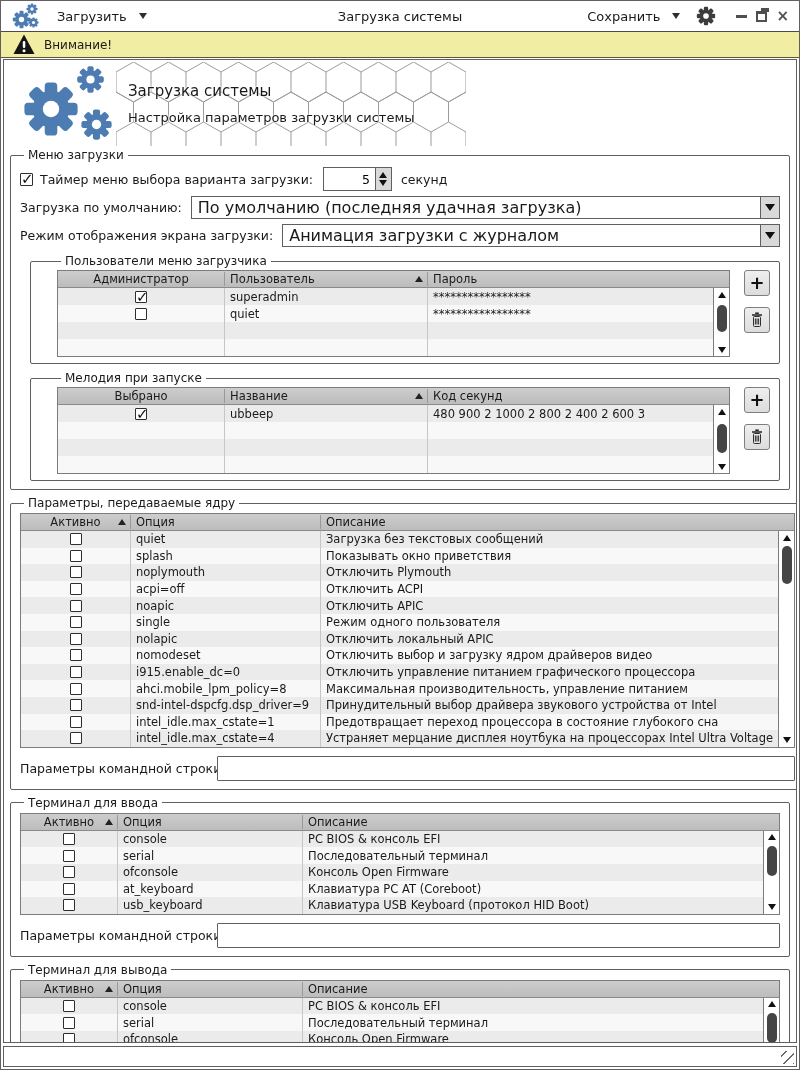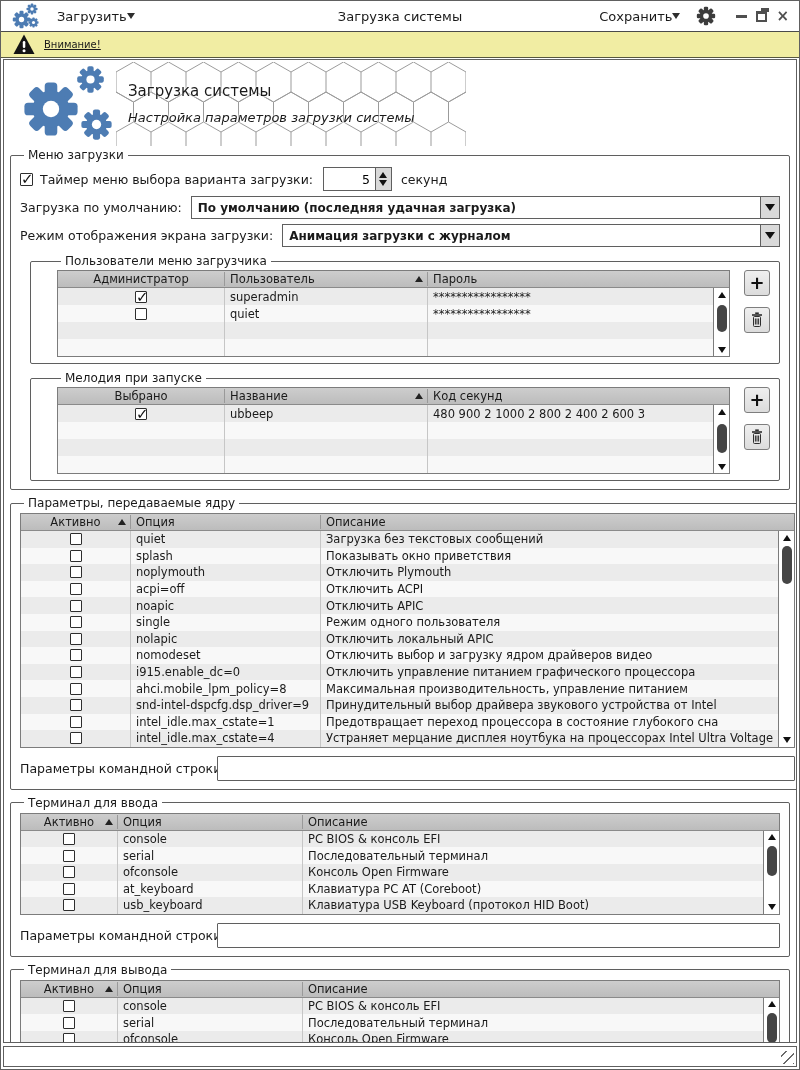--- a/index.html
+++ b/index.html
@@ -6,62 +6,62 @@
   html,body { width:800px; height:1070px; }
   body {
     font-family: "DejaVu Sans", "Liberation Sans", sans-serif;
     font-size: 12px; color:#1a1a1a; background:#fff;
   }
   .window { width:800px; height:1070px; border:1px solid #606060; position:relative; background:#fff; }
 
   
   .titlebar { height:31px; border-bottom:1px solid #4a4a4a; display:flex; align-items:center; padding:0 10px; position:relative; background:#fff; }
   .appicon { width:32px; height:27px; margin-right:14px; }
-  .tb-btn { display:flex; align-items:center; gap:0; font-size:13px; cursor:default; }
+  .tb-btn { display:flex; align-items:center; gap:12px; font-size:13px; cursor:default; }
   .caret { width:0;height:0;border-left:4.5px solid transparent;border-right:4.5px solid transparent;border-top:6px solid #2e2e2e; }
   .tb-title { position:absolute; left:0; right:0; text-align:center; font-size:13px; pointer-events:none; }
   .tb-right { margin-left:auto; display:flex; align-items:center; gap:16px; z-index:2; }
   .gearbtn svg { display:block; }
   .winctrls { display:flex; align-items:flex-start; gap:9px; margin-left:4px; }
   .wc-min { width:11px; height:3px; background:#4f4f4f; margin-top:5px; }
   .wc-max { width:11px; height:11px; border:2px solid #4f4f4f; border-top-width:3px; margin-top:1px; position:relative; background:#fff; }
   .wc-max::before{ content:""; position:absolute; top:-6px; left:3px; width:8px; height:4px; background:#4f4f4f; }
   .wc-close { font-size:15px; line-height:13px; color:#4f4f4f; font-weight:bold; }
 
   
   .warnbar { height:26px; background:#f1eda3; border-bottom:1px solid #57573f; display:flex; align-items:center; padding:0 12px; gap:9px; }
-  .warnbar .txt { font-size:10px;text-decoration:underline; }
+  .warnbar .txt { font-size:12px; }
 
   
   .content { position:absolute; top:58px; left:2px; right:2px; bottom:26px; border:1px solid #5f5f5f; background:#fff; padding:2px 6px 0; overflow:hidden; }
 
   .apphead { position:relative; height:84px; margin-bottom:2px; }
   .hexbg { position:absolute; left:106px; top:0; }
   .applogo { position:absolute; left:10px; top:2px; }
   .apphead .t1 { position:absolute; left:118px; top:20px; font-size:15px; text-shadow:0 0 3px #fff,0 0 3px #fff; }
-  .apphead .t2 { position:absolute; left:118px; top:48px; font-size:13px; text-shadow:0 0 3px #fff,0 0 3px #fff;font-style:italic; }
+  .apphead .t2 { position:absolute; left:118px; top:48px; font-size:13px; text-shadow:0 0 3px #fff,0 0 3px #fff; }
 
   fieldset { border:1px solid #5f5f5f; border-radius:2px; padding:3px 9px 8px; margin-bottom:6px; }
   legend { font-size:12px; padding:0 4px; margin-left:4px; }
   fieldset.inner { margin:7px 0 0 10px; padding:2px 8px 6px 26px; }
 
   .frow { display:flex; align-items:center; margin-top:5px; }
   .lbl { font-size:12.5px; white-space:nowrap; }
   .cbx { width:13px; height:13px; border:1px solid #2e2e2e; background:#fff; border-radius:1px; position:relative; margin-right:7px; flex:none; }
   .cbx.checked::after { content:"✓"; position:absolute; left:0px; top:-4px; font-size:15px; font-weight:bold; color:#111; }
 
   .spin { display:flex; margin-left:10px; }
   .spinval { width:52px; height:24px; border:1px solid #5f5f5f; border-right:none; text-align:right; padding-right:5px; font-size:12.5px; font-family:inherit; }
   .spinbtns { width:17px; height:24px; border:1px solid #5f5f5f; background:#d9d9d9; display:flex; flex-direction:column; align-items:center; justify-content:center; gap:2px; }
   .tri-u { width:0;height:0;border-left:4px solid transparent;border-right:4px solid transparent;border-bottom:6px solid #111; }
   .tri-d { width:0;height:0;border-left:4px solid transparent;border-right:4px solid transparent;border-top:6px solid #111; }
   .unit { margin-left:9px; font-size:12.5px; }
 
   .combo { flex:1; height:23px; border:1px solid #5f5f5f; background:#fff; display:flex; align-items:center; margin-left:9px; }
-  .combo .val { flex:1; padding:0 6px; font-size:12px; white-space:nowrap; overflow:hidden;font-weight:bold; }
+  .combo .val { flex:1; padding:0 6px; font-size:16px; white-space:nowrap; overflow:hidden; }
   .combo .btn { width:19px; align-self:stretch; border-left:1px solid #5f5f5f; background:#d9d9d9; display:flex; align-items:center; justify-content:center; }
   .combo .btn .tri-d { border-left-width:5px; border-right-width:5px; border-top-width:7px; }
 
   
   .twrap { display:flex; align-items:flex-start; }
   .tbox { flex:1; border:1px solid #7c7c7c; background:#fff; font-size:11.5px; }
   .g-head { display:flex; height:17px; background:linear-gradient(#cdcdcd,#bcbcbc); border-bottom:1px solid #8a8a8a; align-items:center; }
   .hc { display:flex; align-items:center; padding:0 5px; border-right:1px solid #999; position:relative; overflow:hidden; white-space:nowrap; }
   .hc.center { justify-content:center; }
   .hc:last-child { border-right:none; flex:1; }

